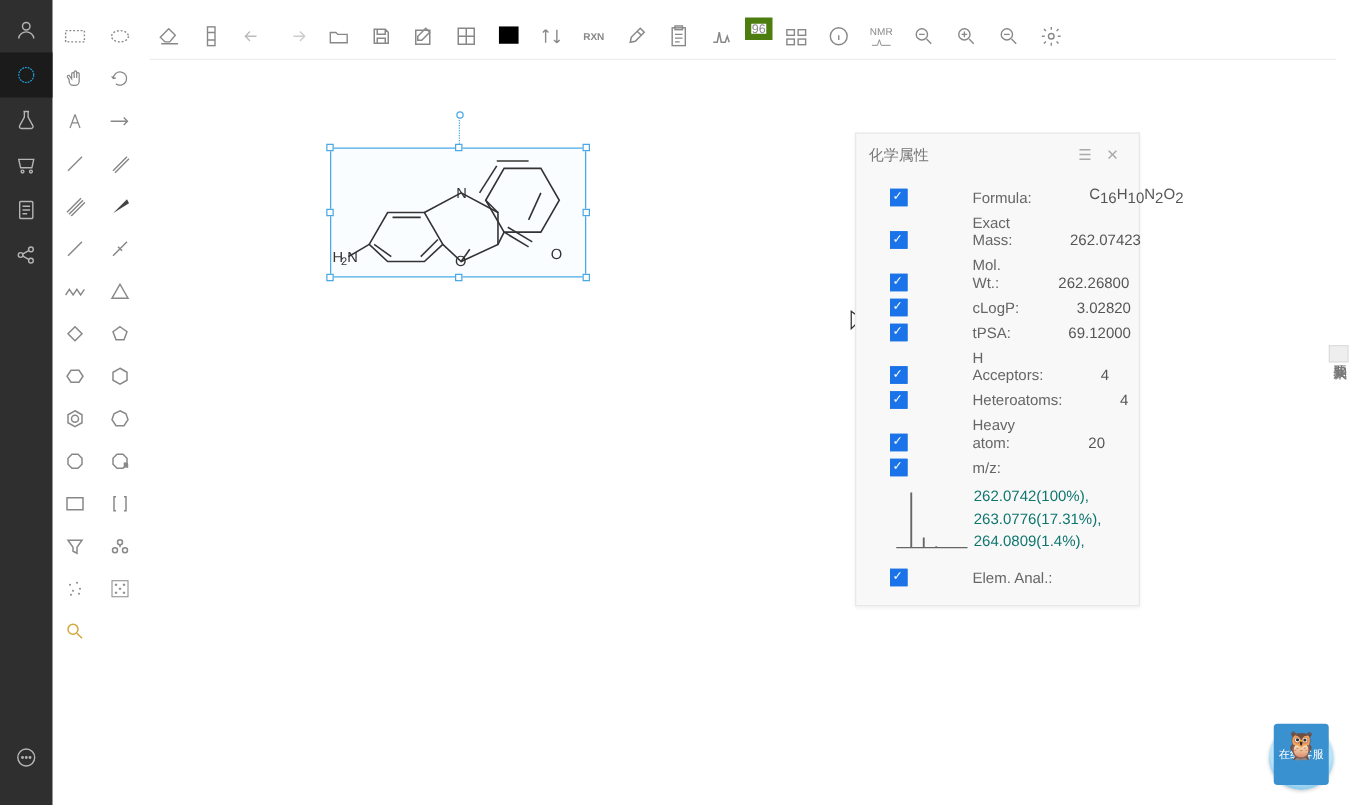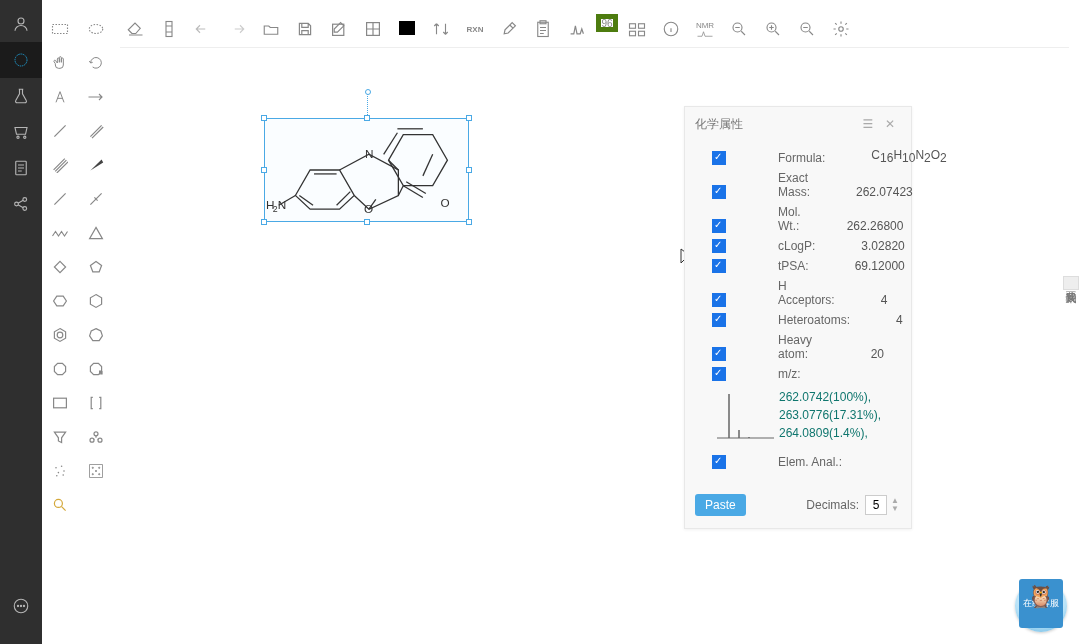--- a/index.html
+++ b/index.html
@@ -700,29 +700,20 @@
           <line x1="40" y1="50" x2="40" y2="49" stroke="#666" stroke-width="1.5"></line>
         </svg>
       </div>
       <div style="flex:1;padding-top:4px;color:#0f766e;line-height:1.5">262.0742(100%), 263.0776(17.31%), 264.0809(1.4%),</div>
     </div>
     <div class="prop-row" style="margin-top:8px">
       <input type="checkbox" class="cb" checked="" style="">
       <span class="label">Elem. Anal.:</span>
     </div>
   </div>
-  <div class="props-footer">
-    <button class="paste-btn">Paste</button>
-    <span class="decimals-label">Decimals:</span>
-    <input class="decimals-input" value="5" style="">
-    <div class="spinner">
-        <span>▲</span>
-        <span>▼</span>
-      </div>
-  </div>
 </div>
 
 <div class="right-tab">我要采购</div>
 
 <div class="avatar-chat">
   <div class="owl">🦉</div>
   <div class="tag">在线客服</div>
 </div>
 
 </body></html>

